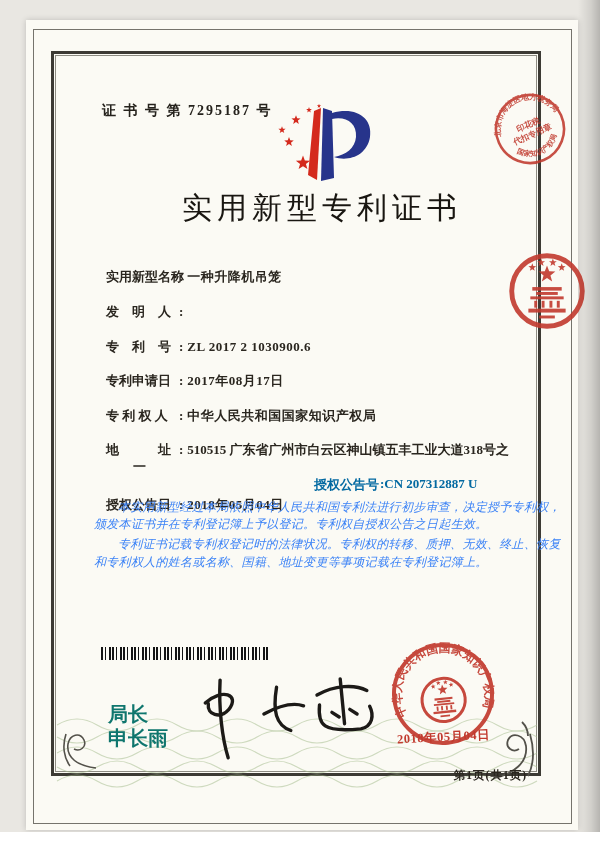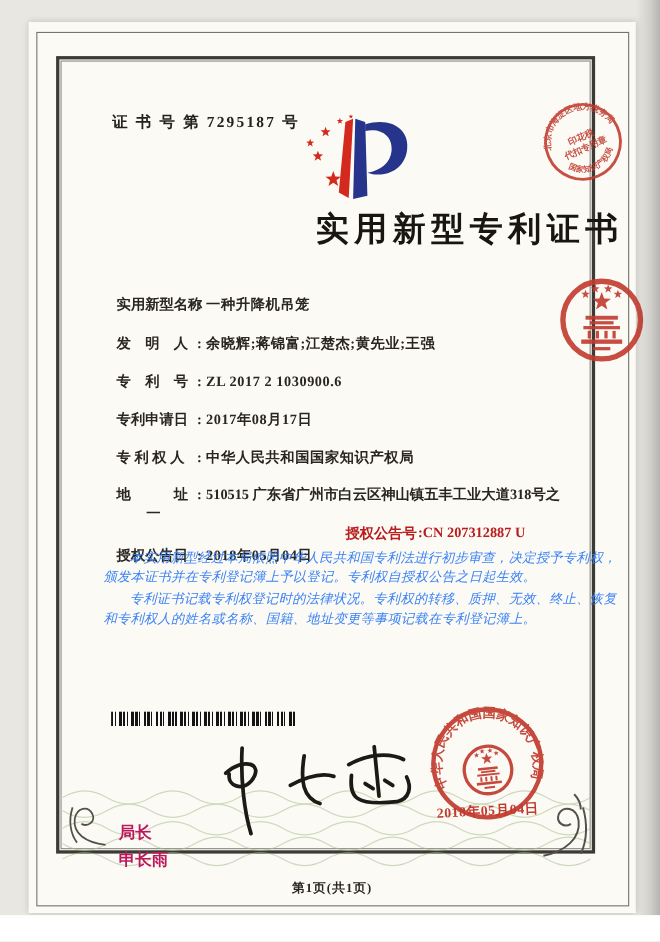--- a/index.html
+++ b/index.html
@@ -6,38 +6,38 @@
   body{width:600px;height:856px;background:#e9e7e2;font-family:"Liberation Serif","DejaVu Serif",serif;}
   #page{position:relative;width:600px;height:856px;overflow:hidden;}
   .paper{position:absolute;left:26px;top:20px;width:552px;height:810px;background:#fbfaf4;box-shadow:0 0 6px rgba(0,0,0,.18);}
   .outer-line{position:absolute;left:7px;top:9px;width:537px;height:793px;border:1px solid #75736c;}
   .frame{position:absolute;left:25px;top:31px;width:484px;height:719px;border:3px solid #3c3a34;}
   .frame-inner{position:absolute;left:1px;top:1px;right:1px;bottom:1px;border:1px solid #8d8b82;}
   .edge-shade{position:absolute;top:0;right:0;width:22px;height:832px;background:linear-gradient(90deg,rgba(0,0,0,0),rgba(0,0,0,.10) 60%,rgba(0,0,0,.22));}
   .bottom-strip{position:absolute;left:0;top:832px;width:600px;height:24px;background:#ffffff;}
   .cert-no{position:absolute;left:76px;top:82px;font-size:14px;font-weight:700;letter-spacing:2px;color:#25221c;}
   .logo{position:absolute;left:250px;top:84px;}
-  .title{position:absolute;left:51px;top:168px;width:490px;text-align:right;font-size:30px;font-weight:700;letter-spacing:5px;color:#191611;}
+  .title{position:absolute;left:51px;top:168px;width:490px;text-align:center;font-size:30px;font-weight:400;letter-spacing:5px;color:#191611;}
   .row{position:absolute;left:80px;display:flex;align-items:center;font-size:13px;font-weight:700;color:#2a261f;}
   .row .lbl{display:inline-block;width:72px;white-space:nowrap;}
   .row .col{margin:0 4px 0 1px;}
   .row .val{white-space:nowrap;letter-spacing:.5px;}
   .val-wrap{position:absolute;left:107px;font-size:13px;font-weight:700;color:#2a261f;}
-  .grant-right{position:absolute;left:288px;display:flex;font-size:13px;font-weight:700;color:#b91c1c;}
+  .grant-right{position:absolute;left:288px;display:flex;font-size:13px;font-weight:700;color:#0369a1;}
   .grant-right .lbl{width:66px;}
   .body-text{position:absolute;left:68px;top:479px;width:474px;color:#3b82f6;}
   .body-text p{margin:0 0 3px 0;font-size:12px;line-height:17.2px;text-indent:2em;font-style:italic;letter-spacing:.3px;}
   .barcode{position:absolute;left:75px;top:627px;width:168px;height:13px;background:repeating-linear-gradient(90deg,#141414 0 2px,#fbfaf4 2px 3.5px,#141414 3.5px 4.5px,#fbfaf4 4.5px 7.5px,#141414 7.5px 10px,#fbfaf4 10px 11px);}
-  .director{position:absolute;left:82px;top:726px;font-size:15px;font-weight:700;color:#be185d;line-height:24px;}
+  .director{position:absolute;left:82px;top:682px;font-size:20px;font-weight:700;color:#0f766e;line-height:24px;}
   .sig{position:absolute;left:150px;top:645px;}
   .seal{position:absolute;left:352px;top:615px;color:#c23a2e;}
   .seal-date{position:absolute;left:360px;top:709px;width:115px;text-align:center;font-size:12.5px;font-weight:700;color:#c23a2e;transform:rotate(-3deg);letter-spacing:.5px;}
   .tax-stamp{position:absolute;left:458px;top:60px;color:#c0392d;opacity:.88;}
   .nat-emblem{position:absolute;left:481px;top:231px;color:#c23a2e;opacity:.9;}
-  .page-footer{position:absolute;left:51px;top:748px;width:450px;text-align:center;font-size:11.5px;font-weight:700;color:#2a261f;letter-spacing:1px;margin-top:32px;}
+  .page-footer{position:absolute;left:51px;top:748px;width:450px;text-align:right;font-size:11.5px;font-weight:700;color:#2a261f;letter-spacing:1px;}
   .guilloche{position:absolute;left:27px;top:655px;opacity:.55;}
   .flourish{position:absolute;color:#53514a;}
   .scan-footer{position:absolute;left:0;top:808px;width:600px;height:48px;}
   svg text{font-family:"Liberation Serif","DejaVu Serif",serif;}
 </style>
 </head>
 <body>
 
 <div id="page">
 
@@ -108,21 +108,20 @@
     <div class="title">实用新型专利证书</div>
 
     <div class="row" style="top:248px">
       <span class="lbl">实用新型名称</span>
         <span class="col">:</span>
         <span class="val">一种升降机吊笼</span>
     </div>
     <div class="row" style="top:283px">
       <span class="lbl">发　明　人</span>
         <span class="col">:</span>
-        <span class="val">余晓辉;蒋锦富;江楚杰;黄先业;王强</span>
     </div>
     <div class="row" style="top:318px">
       <span class="lbl">专　利　号</span>
         <span class="col">:</span>
         <span class="val">ZL 2017 2 1030900.6</span>
     </div>
     <div class="row" style="top:352px">
       <span class="lbl">专利申请日</span>
         <span class="col">:</span>
         <span class="val">2017年08月17日</span>

